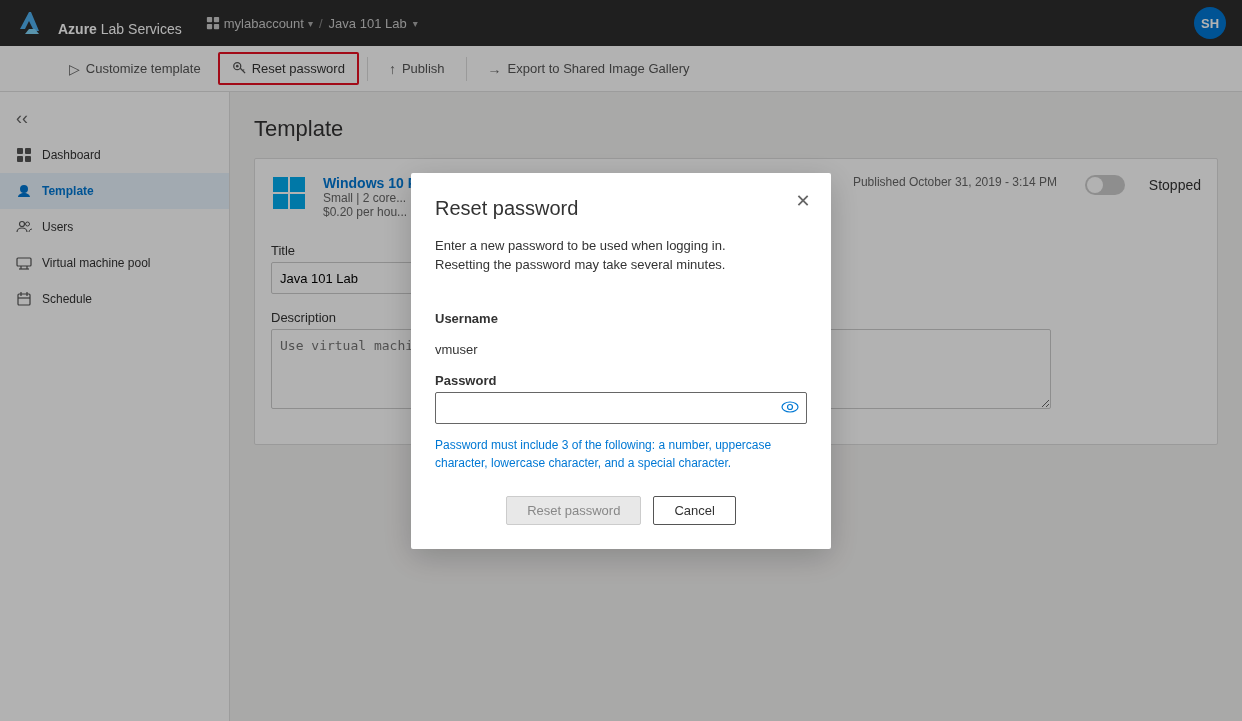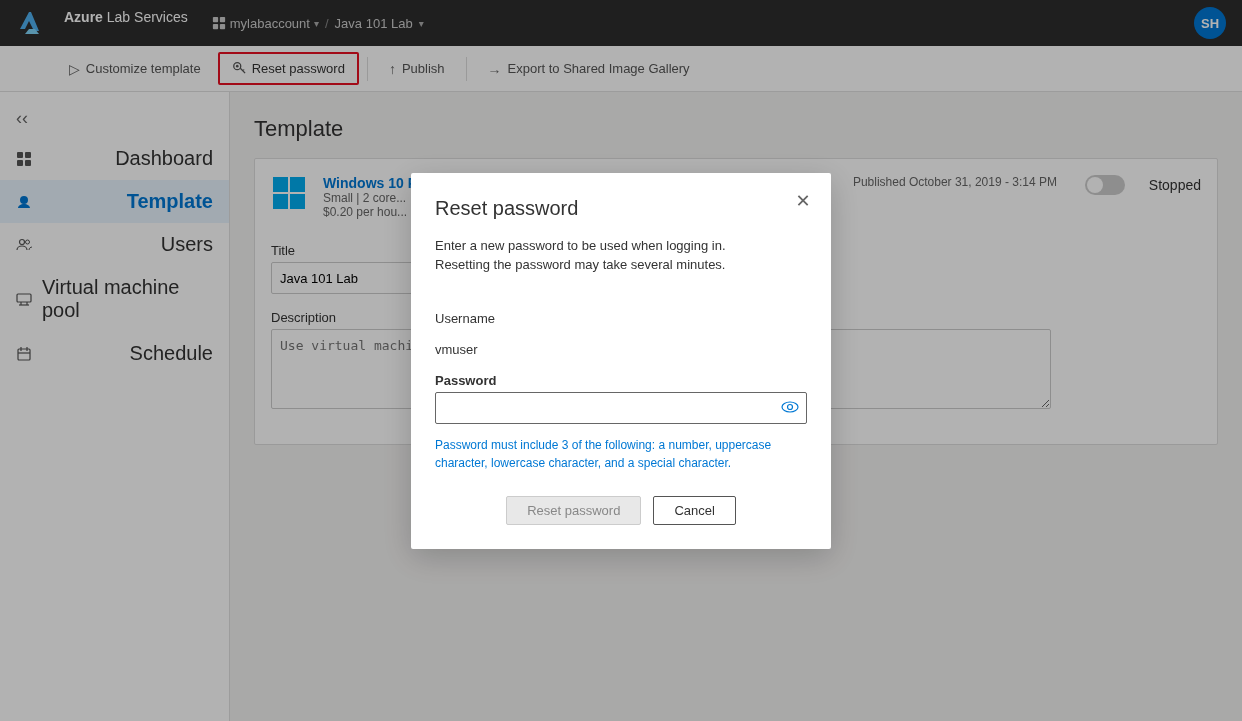--- a/index.html
+++ b/index.html
@@ -10,22 +10,22 @@
       background: #2d2d2d;
       height: 46px;
       display: flex;
       align-items: center;
       padding: 0 16px;
       color: #fff;
       position: relative;
     }
     .topbar-logo {
       display: flex;
-      align-items: flex-start;
-      gap: 20px;
+      align-items: flex-end;
+      gap: 14px;
       margin-right: 24px;
     }
     .topbar-logo-icon {
       width: 28px;
       height: 28px;
     }
     .topbar-app-name {
       font-size: 14px;
       color: #fff;
     }
@@ -111,24 +111,23 @@
       padding: 8px 16px;
       cursor: pointer;
       color: #666;
       font-size: 18px;
     }
     .sidebar-item {
       display: flex;
       align-items: center;
       gap: 10px;
       padding: 10px 16px;
-      font-size: 20px;
-      color: #333;
-      cursor: pointer;
-      justify-content: space-between;
+      font-size: 12px;
+      color: #333;
+      cursor: pointer;
     }
     .sidebar-item.active { background: #e8f4fe; color: #0078d4; font-weight: 600; }
     .sidebar-item-icon { width: 16px; height: 16px; display: flex; align-items: center; justify-content: center; font-size: 14px; }
 
     
     .content {
       flex: 1;
       background: #f3f2f1;
       padding: 24px;
       overflow-y: auto;
@@ -251,21 +250,21 @@
       justify-content: center;
     }
     .dialog-desc {
       font-size: 13px;
       color: #333;
       margin-bottom: 36px;
       line-height: 1.5;
     }
     .dialog-field-label {
       font-size: 13px;
-      font-weight: 400;
+      font-weight: 700;
       color: #333;
       margin-bottom: 16px;
     }
     .dialog-field-value {
       font-size: 13px;
       color: #333;
       margin-bottom: 16px;
     }
     .dialog-password-label {
       font-size: 13px;

